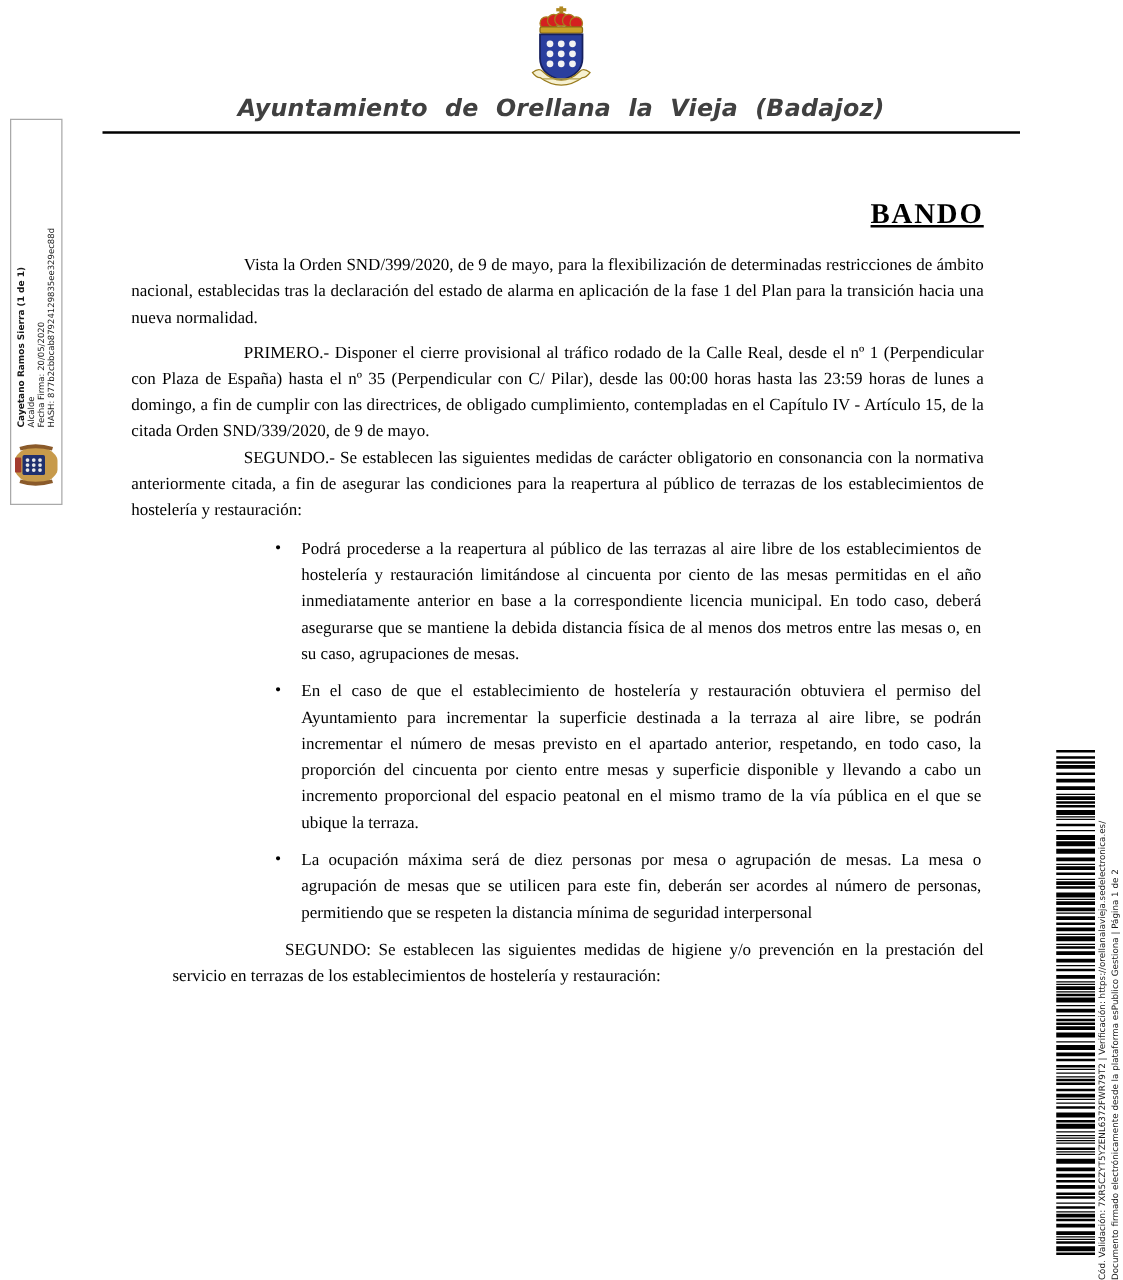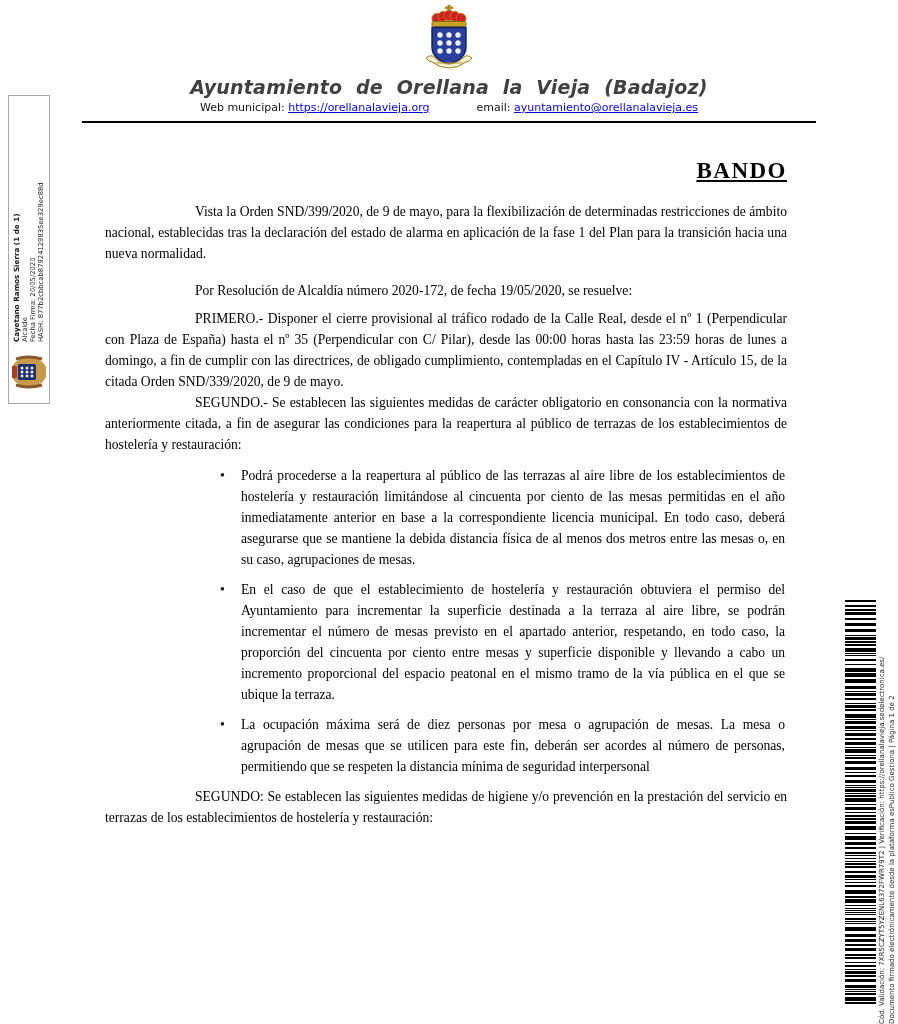--- a/index.html
+++ b/index.html
@@ -30,21 +30,21 @@
   .p2{margin-top:16px;}
   .p3{margin-top:7px;}
   .p4{margin-top:0;}
   .lead{font-weight:normal;}
   .bullets{list-style:none;margin:10px 0 0;padding:0;}
   .bullets li{
     position:relative;margin:0 0 9px 113px;padding-left:23px;width:544px;
     font-size:13.6px;line-height:21px;text-align:justify;
   }
   .bullets li::before{content:"\2022";position:absolute;left:2px;top:0;font-size:14px;}
-  .closing{margin-top:9px;}
+  .closing{margin-top:9px;margin-left:33px;}
 
   
   .sig-box{position:absolute;left:8px;top:95px;width:40px;height:307px;border:1px solid #a9a9a9;background:#fff;}
   .sig-rotor{
     position:absolute;left:4px;top:246px;width:240px;height:34px;
     transform:rotate(-90deg);transform-origin:0 0;
     font-family:"DejaVu Sans",sans-serif;font-size:6.8px;line-height:8px;
     color:#1a1a1a;white-space:nowrap;
   }
   .sig-name{font-weight:bold;font-size:7.2px;}
@@ -115,36 +115,28 @@
           <circle cx="29" cy="38" r="2.7"></circle>
           <circle cx="38" cy="38" r="2.7"></circle>
         <circle cx="20" cy="46" r="2.7"></circle>
           <circle cx="29" cy="46" r="2.7"></circle>
           <circle cx="38" cy="46" r="2.7"></circle>
       </g>
       <path d="M6,53 q5,-4 8,-1 q7,7 15,7 q8,0 15,-7 q3,-3 8,1 q-3,4 -6,4 q-8,6 -17,6 q-9,0 -17,-6 q-3,0 -6,-4 z" fill="#f6f1d2" stroke="#9a7c1e" stroke-width="1"></path>
       <line x1="14" y1="58" x2="44" y2="58" stroke="#b3a14a" stroke-width="1"></line>
     </svg>
     <div class="muni">Ayuntamiento de Orellana la Vieja (Badajoz)</div>
-    <div class="addr">
-      <span>Web municipal:</span>
-      <a class="lnk" href="#">https://orellanalavieja.org</a>
-      <span class="gap"></span>
-      <span>email:</span>
-      <a class="lnk" href="#">ayuntamiento@orellanalavieja.es</a>
-    </div>
     <div class="rule"></div>
   </header>
 
   <main class="content">
     <h2 class="title"><span class="title-inner">BANDO</span></h2>
 
     <p class="p p1"><span>Vista la Orden SND/399/2020, de 9 de mayo, para la flexibilización de determinadas restricciones de ámbito nacional, establecidas tras la declaración del estado de alarma en aplicación de la fase 1 del Plan para la transición hacia una nueva normalidad.</span></p>
 
-    <p class="p p2"><span>Por Resolución de Alcaldía número 2020-172, de fecha 19/05/2020, se resuelve:</span></p>
 
     <p class="p p3"><b class="lead">PRIMERO.-</b><span> Disponer el cierre provisional al tráfico rodado de la Calle Real, desde el nº 1 (Perpendicular con Plaza de España) hasta el nº 35 (Perpendicular con C/ Pilar), desde las 00:00 horas hasta las 23:59 horas de lunes a domingo, a fin de cumplir con las directrices, de obligado cumplimiento, contempladas en el Capítulo IV - Artículo 15, de la citada Orden SND/339/2020, de 9 de mayo.</span></p>
 
     <p class="p p4"><b class="lead">SEGUNDO.-</b><span> Se establecen las siguientes medidas de carácter obligatorio en consonancia con la normativa anteriormente citada, a fin de asegurar las condiciones para la reapertura al público de terrazas de los establecimientos de hostelería y restauración:</span></p>
 
     <ul class="bullets">
       <li><span>Podrá procederse a la reapertura al público de las terrazas al aire libre de los establecimientos de hostelería y restauración limitándose al cincuenta por ciento de las mesas permitidas en el año inmediatamente anterior en base a la correspondiente licencia municipal. En todo caso, deberá asegurarse que se mantiene la debida distancia física de al menos dos metros entre las mesas o, en su caso, agrupaciones de mesas.</span></li>
       <li><span>En el caso de que el establecimiento de hostelería y restauración obtuviera el permiso del Ayuntamiento para incrementar la superficie destinada a la terraza al aire libre, se podrán incrementar el número de mesas previsto en el apartado anterior, respetando, en todo caso, la proporción del cincuenta por ciento entre mesas y superficie disponible y llevando a cabo un incremento proporcional del espacio peatonal en el mismo tramo de la vía pública en el que se ubique la terraza.</span></li>
       <li><span>La ocupación máxima será de diez personas por mesa o agrupación de mesas. La mesa o agrupación de mesas que se utilicen para este fin, deberán ser acordes al número de personas, permitiendo que se respeten la distancia mínima de seguridad interpersonal</span></li>
     </ul>

